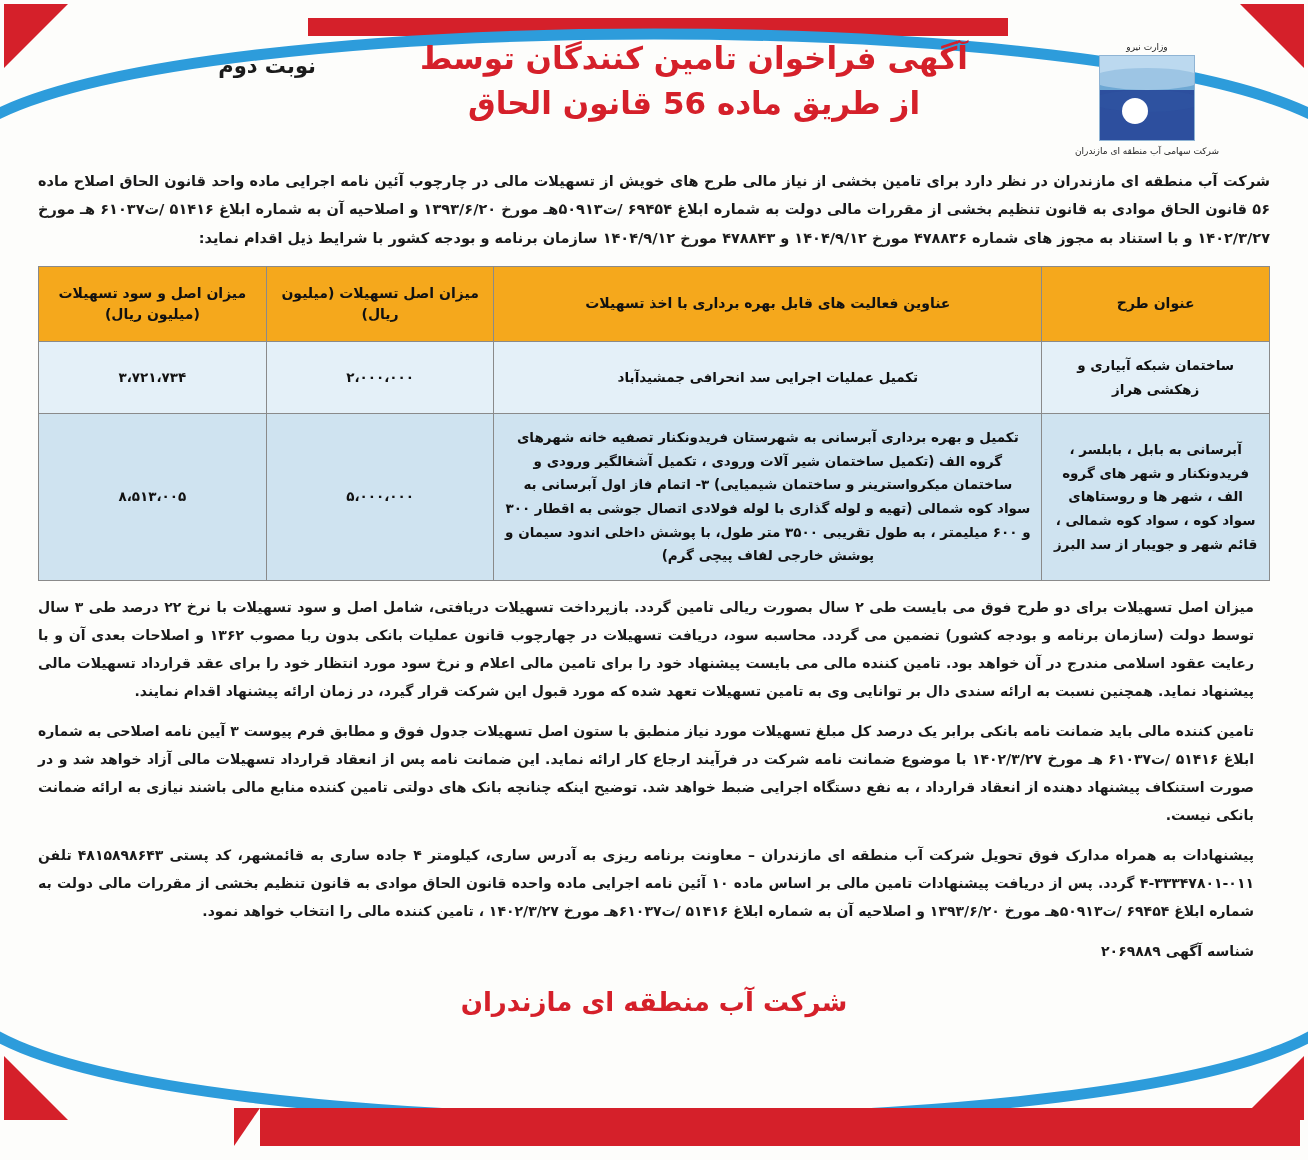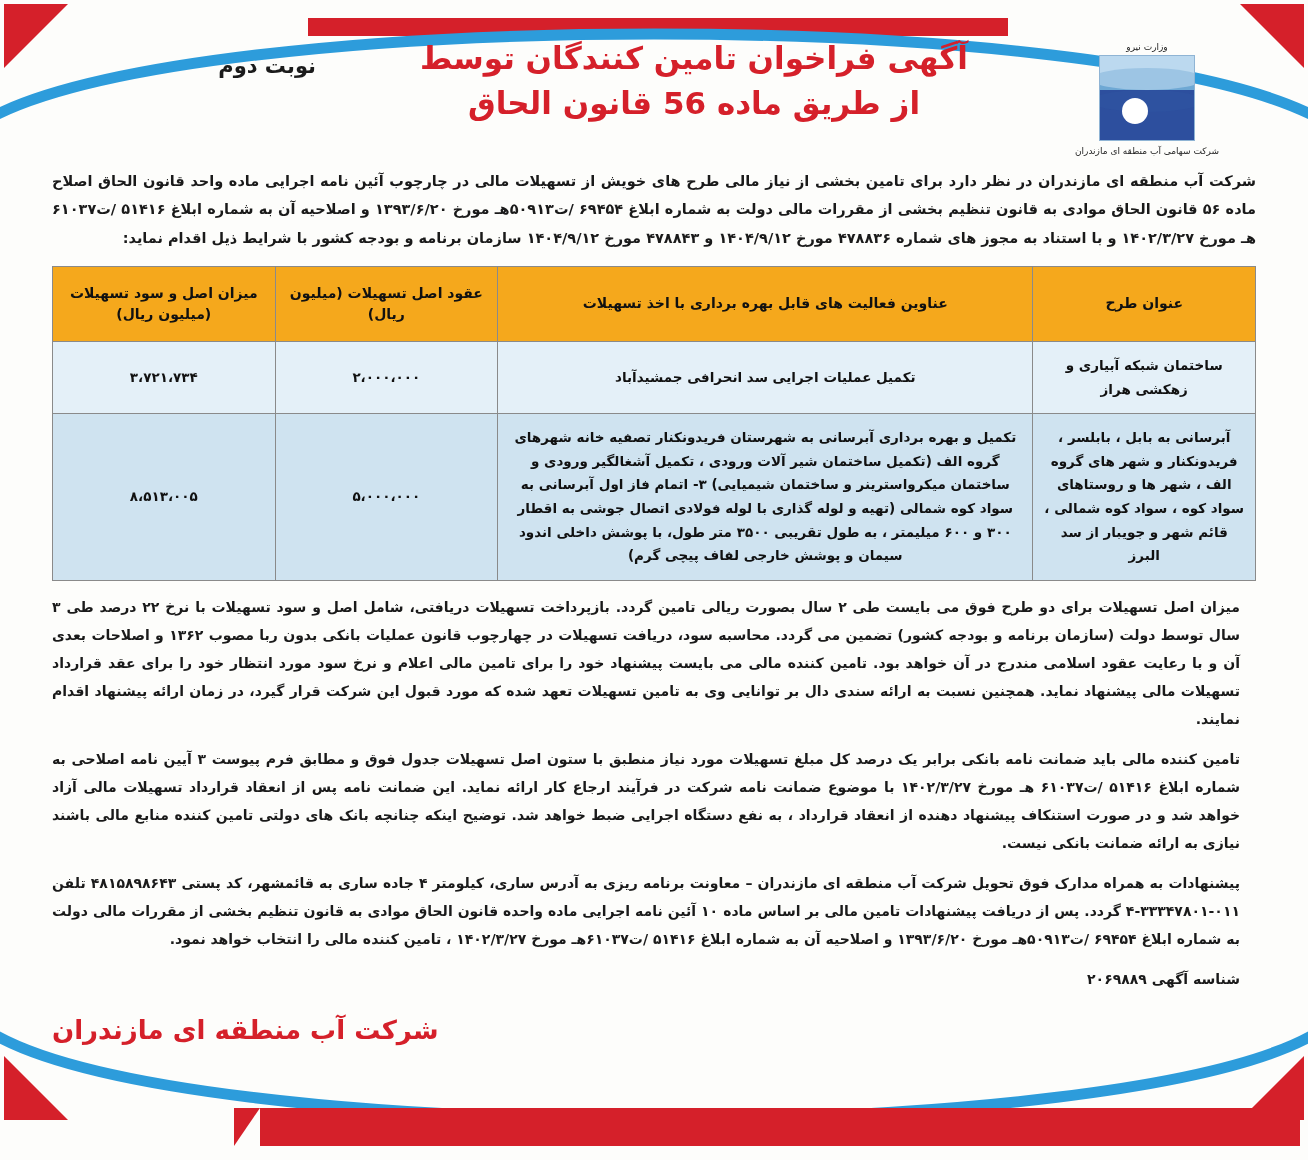--- a/index.html
+++ b/index.html
@@ -136,21 +136,21 @@
     color: #1d1d1d;
     font-weight: normal;
     margin-top: 4px;
     line-height: 1.35;
   }
 
   
   .content {
     position: relative;
     z-index: 5;
-    padding: 0 52px;
+    padding: 0 38px;
   }
   .intro {
     font-size: 14.5px;
     line-height: 1.95;
     color: #1a1a1a;
     text-align: justify;
     font-weight: bold;
     margin: 6px 0 14px 0;
   }
 
@@ -197,21 +197,21 @@
     font-size: 14px;
     line-height: 2.0;
     color: #1a1a1a;
     text-align: justify;
     font-weight: bold;
     margin: 12px 16px 0 0;
   }
   .signature {
     margin-top: 22px;
     margin-bottom: 6px;
-    text-align: left;
+    text-align: center;
     color: #d5202a;
     font-size: 26px;
     font-weight: bold;
   }
 
   
   .watermark {
     position: absolute;
     z-index: 4;
     left: 0; top: 420px;
@@ -275,21 +275,21 @@
       <colgroup>
         <col class="c-title">
           <col class="c-desc">
           <col class="c-num1">
           <col class="c-num2">
       </colgroup>
       <thead>
         <tr>
           <th>عنوان طرح</th>
           <th>عناوین فعالیت های قابل بهره برداری با اخذ تسهیلات</th>
-          <th>عقود اصل تسهیلات (میلیون ریال)</th>
+          <th>میزان اصل تسهیلات (میلیون ریال)</th>
           <th>میزان اصل و سود تسهیلات (میلیون ریال)</th>
         </tr>
       </thead>
       <tbody>
         <tr class="row-a">
           <td class="col-title">ساختمان شبکه آبیاری و زهکشی هراز</td>
           <td class="col-desc">تکمیل عملیات اجرایی سد انحرافی جمشیدآباد</td>
           <td class="col-num">۲،۰۰۰،۰۰۰</td>
           <td class="col-num">۳،۷۲۱،۷۳۴</td>
         </tr>

